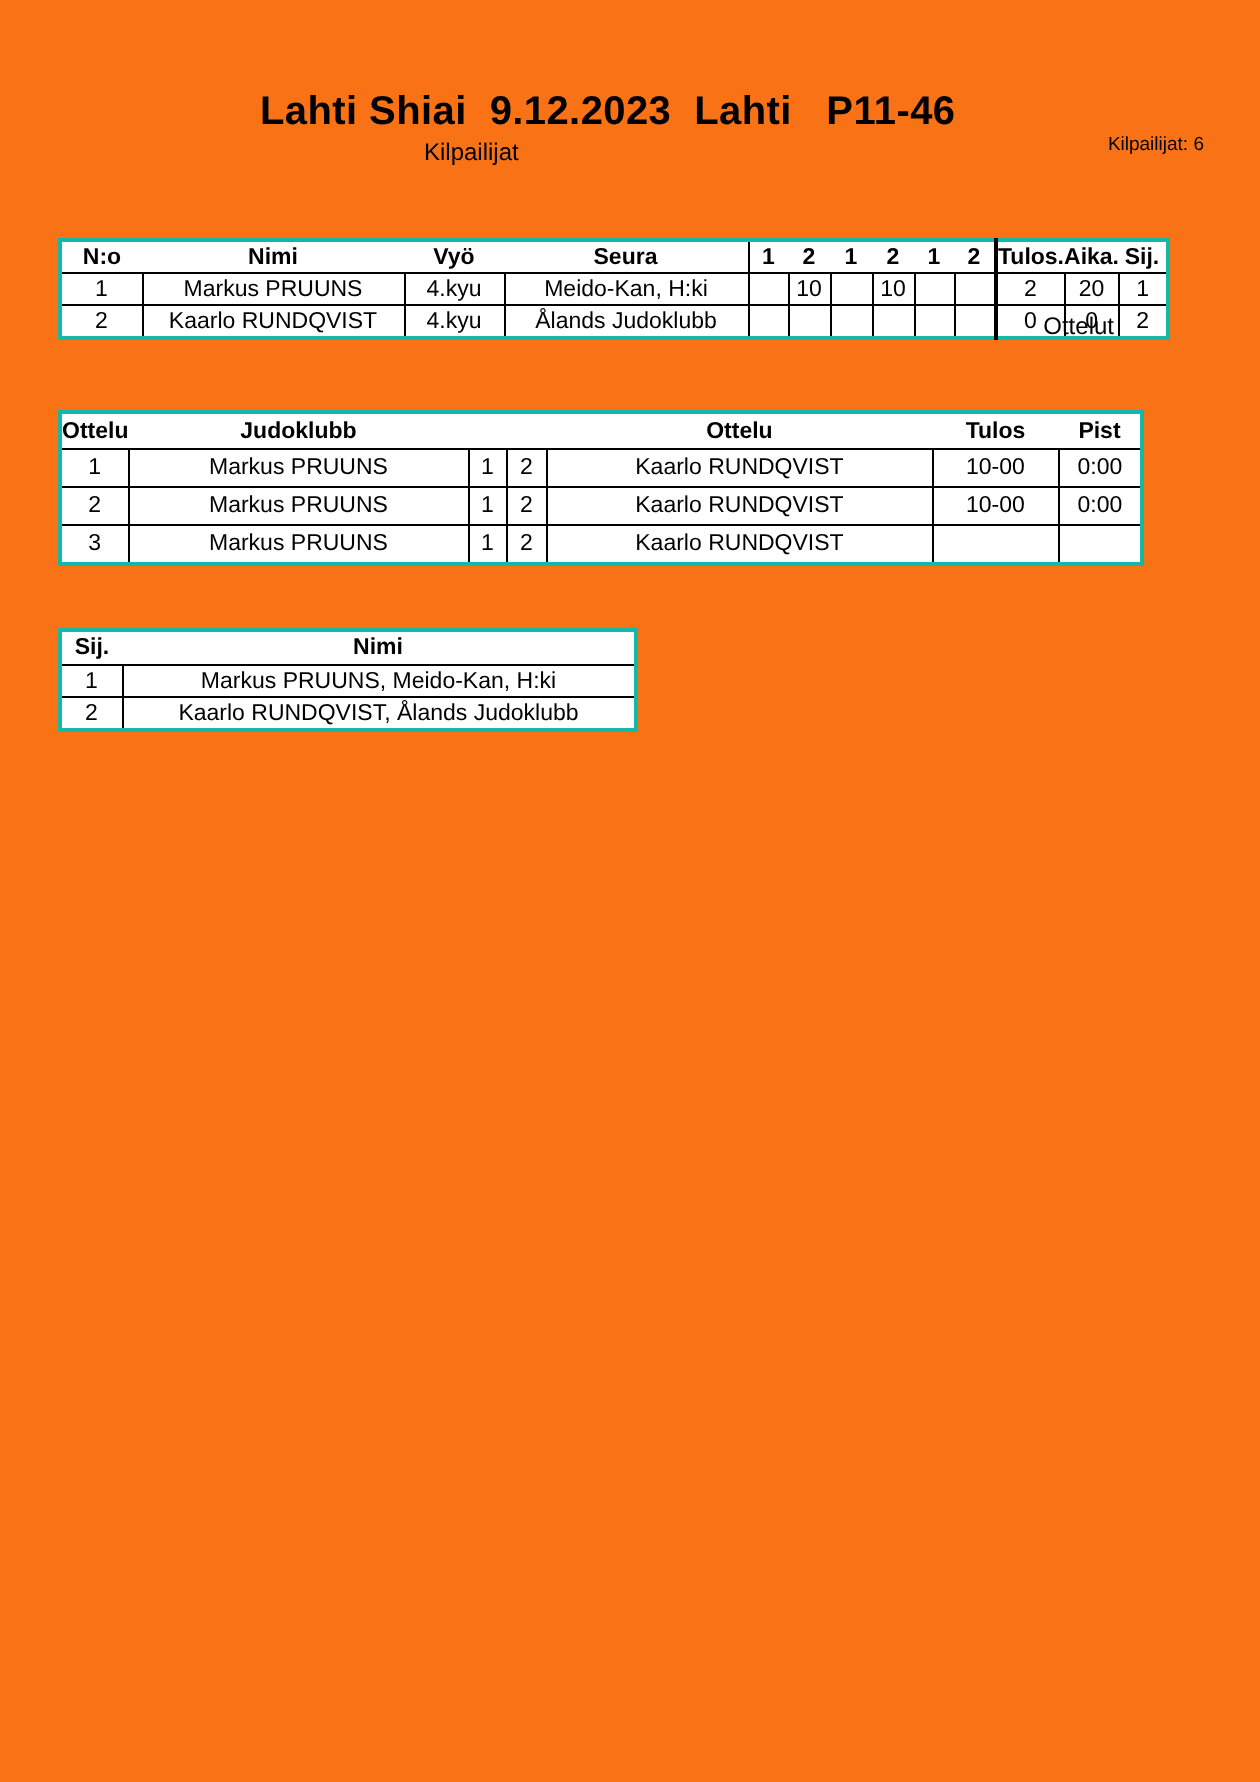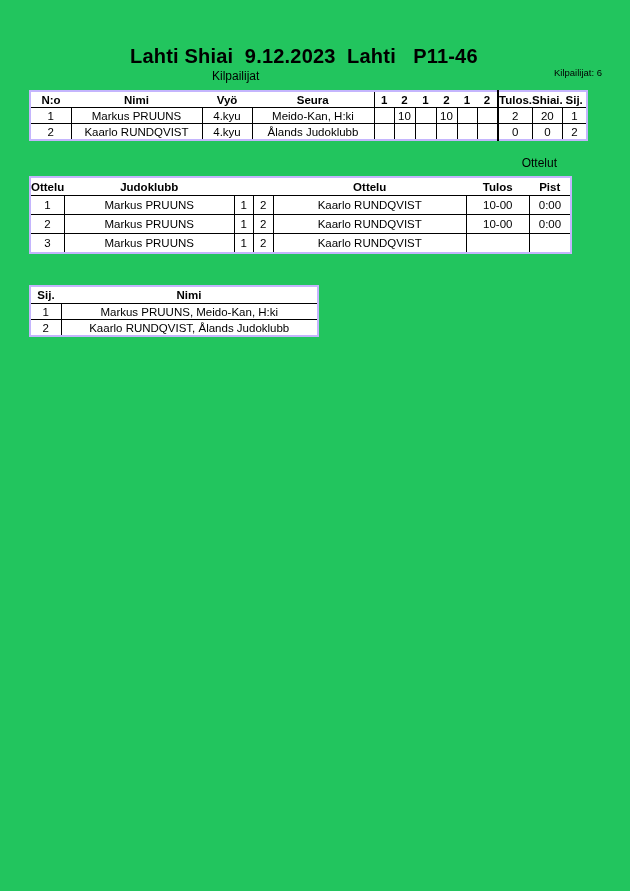--- a/index.html
+++ b/index.html
@@ -1,31 +1,31 @@
 <!DOCTYPE html>
 <html><head>
 <meta charset="utf-8">
 <style>
   html,body { margin:0; padding:0; background:#ffffff; }
   .page {
-    position:relative; width:630px; height:891px; background:#22c55e;
+    position:relative; width:630px; height:891px; background:#f97316;
     font-family:"Liberation Sans", sans-serif; color:#000000; overflow:hidden;
   }
   .title {
     position:absolute; left:130px; top:45px;
     font-size:20px; font-weight:bold; white-space:pre; letter-spacing:0.2px;
   }
   .seclabel { position:absolute; font-size:12px; font-weight:normal; white-space:pre; }
   .lbl-kilpailijat { left:212px; top:69px; }
   .lbl-ottelut   { left:29px; top:156px; width:528px; text-align:right; }
   .lbl-tulokset  { left:29px; top:268px; width:289px; text-align:center; }
   .count { position:absolute; left:460px; top:67px; width:142px; text-align:right; font-size:9.5px; }
 
   table.t { position:absolute; border-collapse:collapse; table-layout:fixed; background:#ffffff; }
-  .t { border:2px solid #c4b5fd; }
+  .t { border:2px solid #14b8a6;margin-top:29px; }
   .t th, .t td {
     padding:0; font-size:11.5px; white-space:nowrap; overflow:hidden;
     vertical-align:middle; text-align:center;
   }
   .t td { border:1px solid #000000; }
   .t th { border:0; border-bottom:1px solid #000000; font-weight:bold; }
 
   .t1 { left:29px; top:90px; }
   .t1 th { height:15px; } .t1 td { height:15px; }
   .t2 { left:29px; top:176px; }
@@ -70,21 +70,21 @@
         <th>Nimi</th>
         <th>Vyö</th>
         <th>Seura</th>
         <th class="sep1">1</th>
         <th>2</th>
         <th>1</th>
         <th>2</th>
         <th>1</th>
         <th>2</th>
         <th class="sep2">Tulos.</th>
-        <th>Shiai.</th>
+        <th>Aika.</th>
         <th>Sij.</th>
       </tr>
     </thead>
     <tbody>
       <tr>
         <td>1</td>
         <td class="cL">Markus PRUUNS</td>
         <td>4.kyu</td>
         <td class="pad5">Meido-Kan, H:ki</td>
         <td></td>

